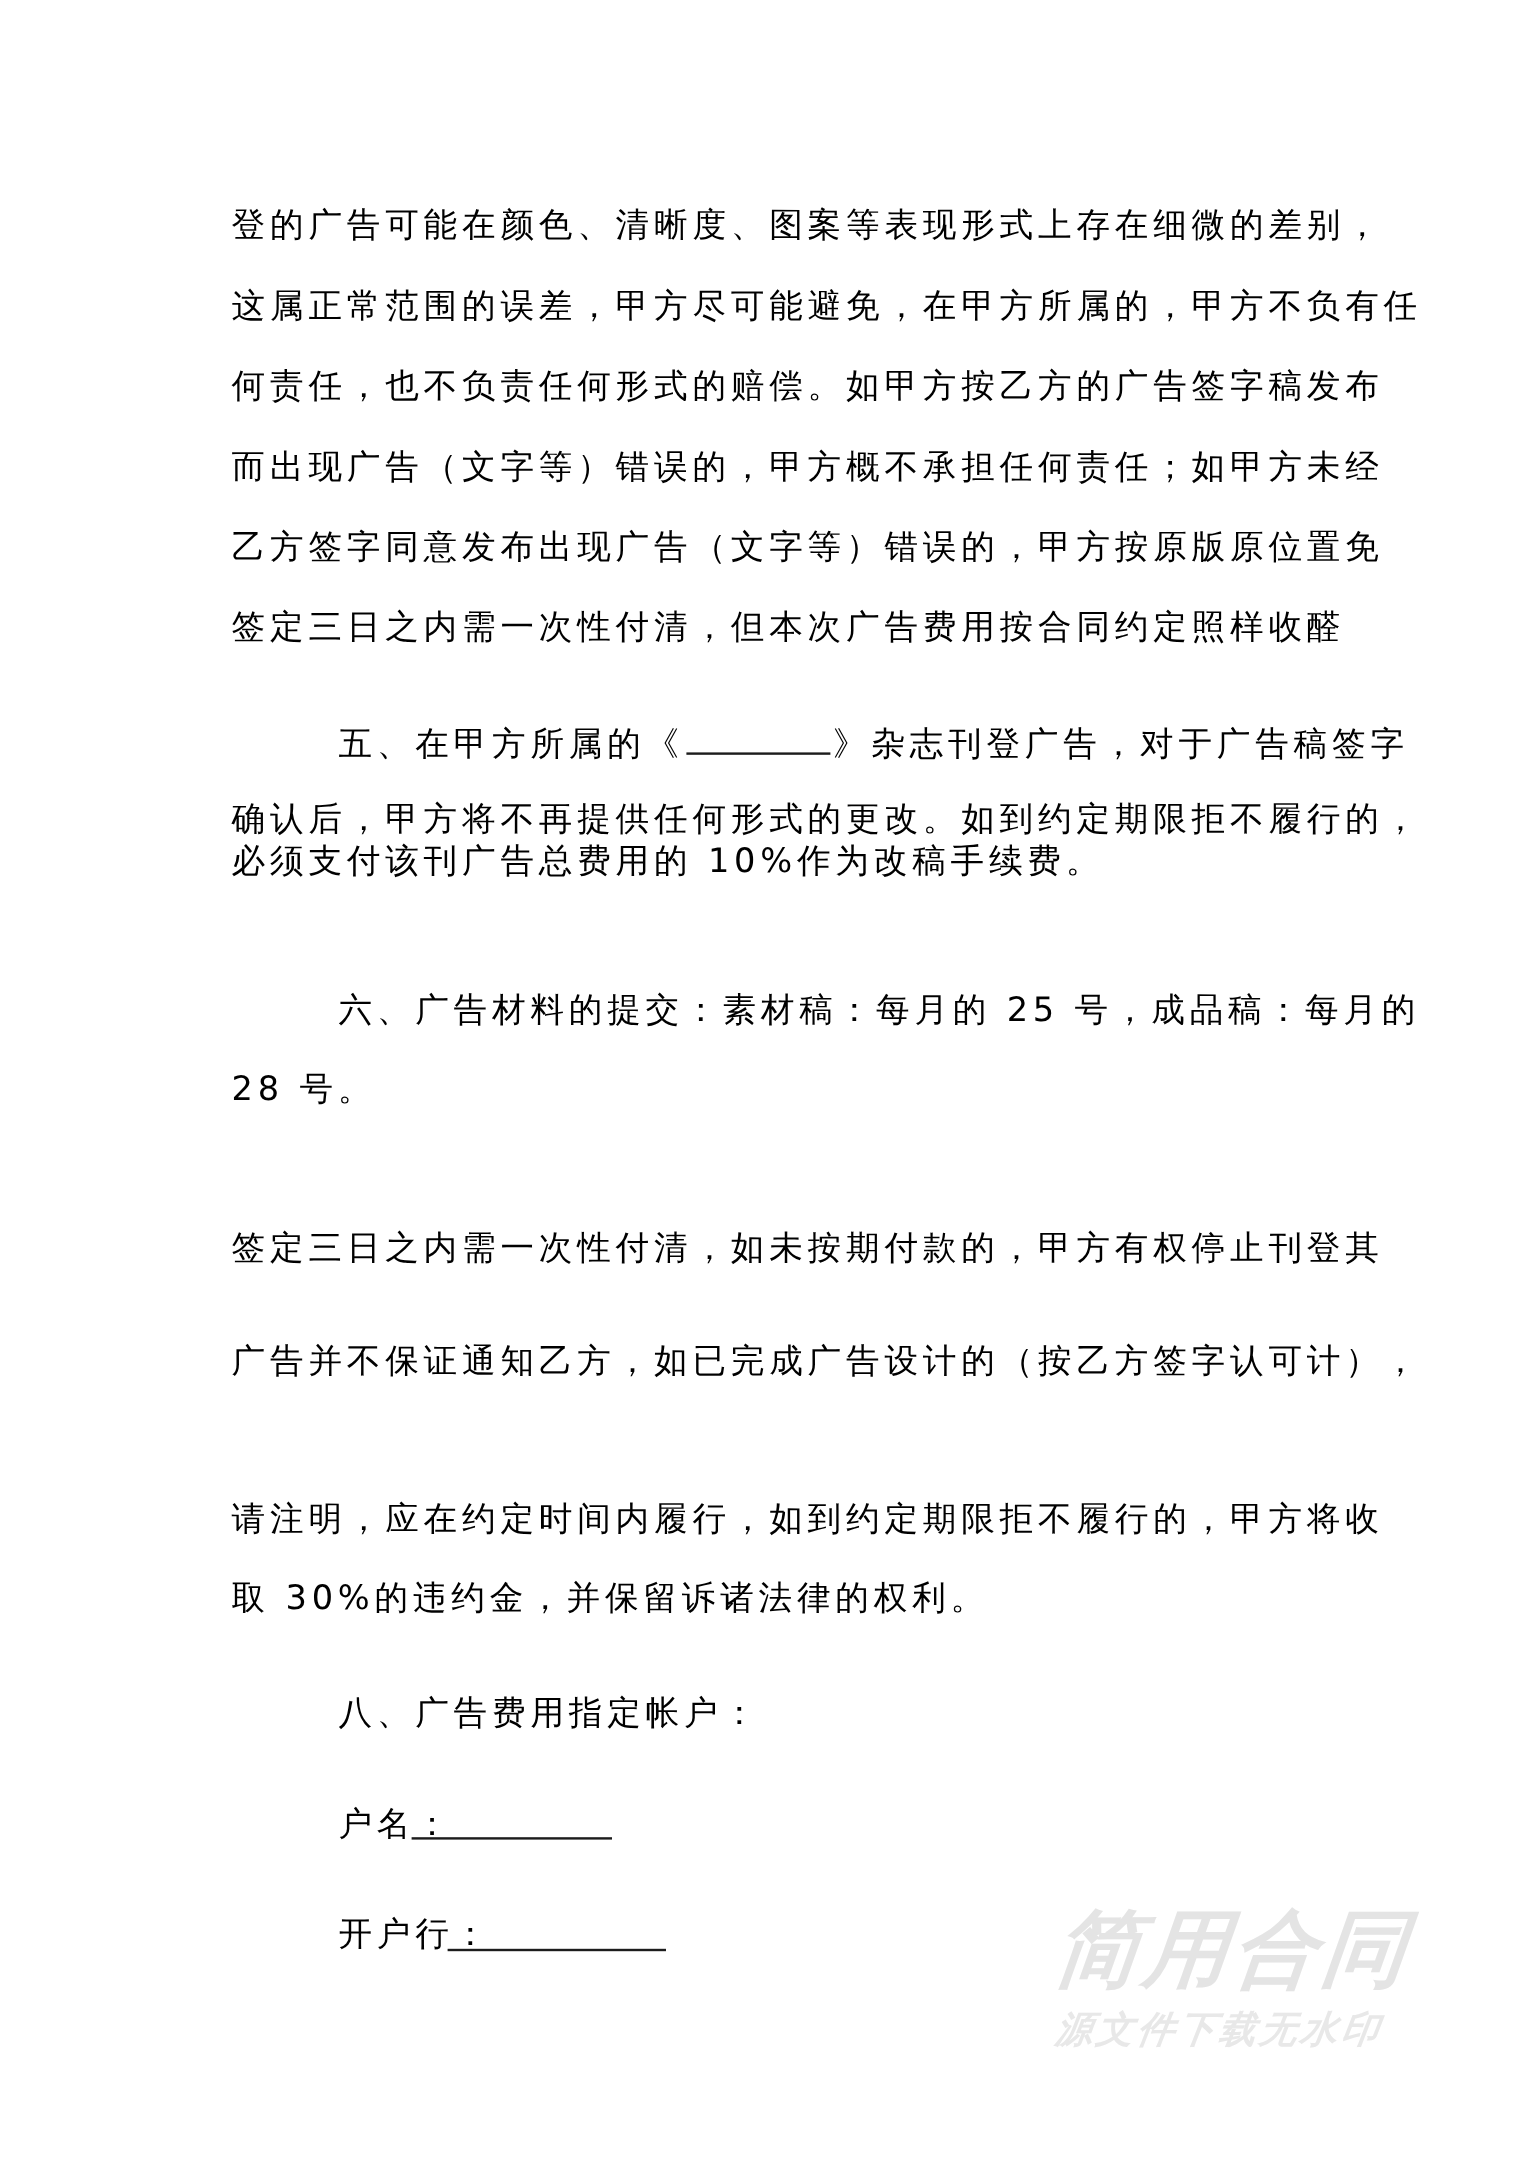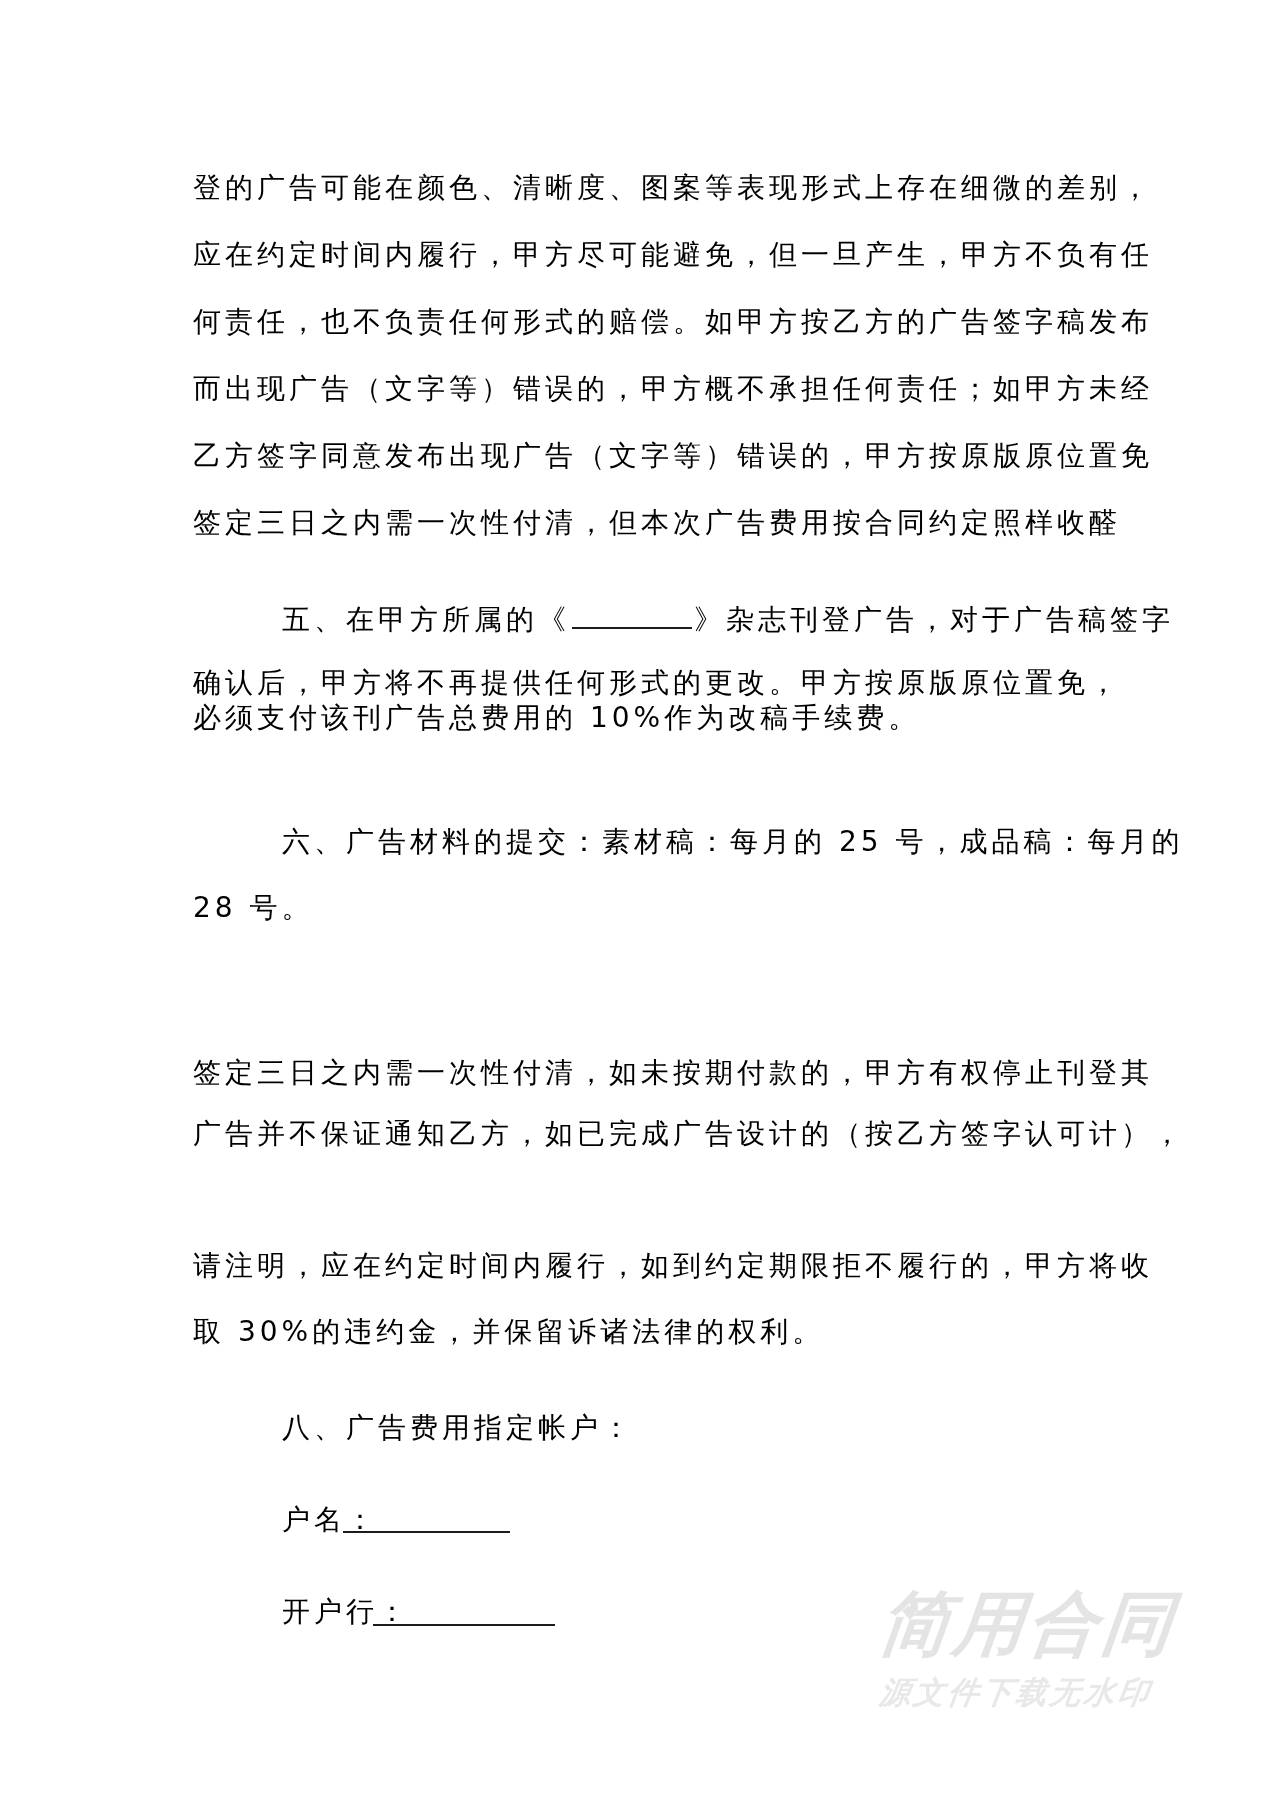--- a/index.html
+++ b/index.html
@@ -73,36 +73,36 @@
     color: #e8e8e8;
     transform: skewX(-8deg);
   }
 </style>
 </head>
 <body>
 
 <div class="page">
 
   <div class="line" style="top:168px">登的广告可能在颜色、清晰度、图案等表现形式上存在细微的差别，</div>
-  <div class="line" style="top:235px">应在约定时间内履行，甲方尽可能避免，但一旦产生，甲方不负有任</div>
+  <div class="line" style="top:235px">这属正常范围的误差，甲方尽可能避免，在甲方所属的，甲方不负有任</div>
   <div class="line" style="top:302px">何责任，也不负责任何形式的赔偿。如甲方按乙方的广告签字稿发布</div>
   <div class="line" style="top:369px">而出现广告（文字等）错误的，甲方概不承担任何责任；如甲方未经</div>
   <div class="line" style="top:436px">乙方签字同意发布出现广告（文字等）错误的，甲方按原版原位置免</div>
   <div class="line" style="top:503px">签定三日之内需一次性付清，但本次广告费用按合同约定照样收醛</div>
 
   <div class="line indent" style="top:597px">
     <span>五、在甲方所属的《</span><span class="blank" style="width:120px"></span><span>》杂志刊登广告，对于广告稿签字</span>
   </div>
-  <div class="line" style="top:663px">确认后，甲方将不再提供任何形式的更改。甲方按原版原位置免，</div>
+  <div class="line" style="top:663px">确认后，甲方将不再提供任何形式的更改。如到约定期限拒不履行的，</div>
   <div class="line" style="top:698px">必须支付该刊广告总费用的 10%作为改稿手续费。</div>
 
   <div class="line indent" style="top:822px">六、广告材料的提交：素材稿：每月的 25 号，成品稿：每月的</div>
   <div class="line" style="top:888px">28 号。</div>
 
-  <div class="line" style="top:1053px">签定三日之内需一次性付清，如未按期付款的，甲方有权停止刊登其</div>
+  <div class="line" style="top:1020px">签定三日之内需一次性付清，如未按期付款的，甲方有权停止刊登其</div>
   <div class="line" style="top:1114px">广告并不保证通知乙方，如已完成广告设计的（按乙方签字认可计），</div>
   <div class="line" style="top:1246px">请注明，应在约定时间内履行，如到约定期限拒不履行的，甲方将收</div>
   <div class="line" style="top:1312px">取 30%的违约金，并保留诉诸法律的权利。</div>
 
   <div class="line indent" style="top:1408px">八、广告费用指定帐户：</div>
 
   <div class="line indent" style="top:1500px">户名：</div>
   <div class="field-blank" style="left:343px; top:1531px; width:167px"></div>
 
   <div class="line indent" style="top:1592px">开户行：</div>

